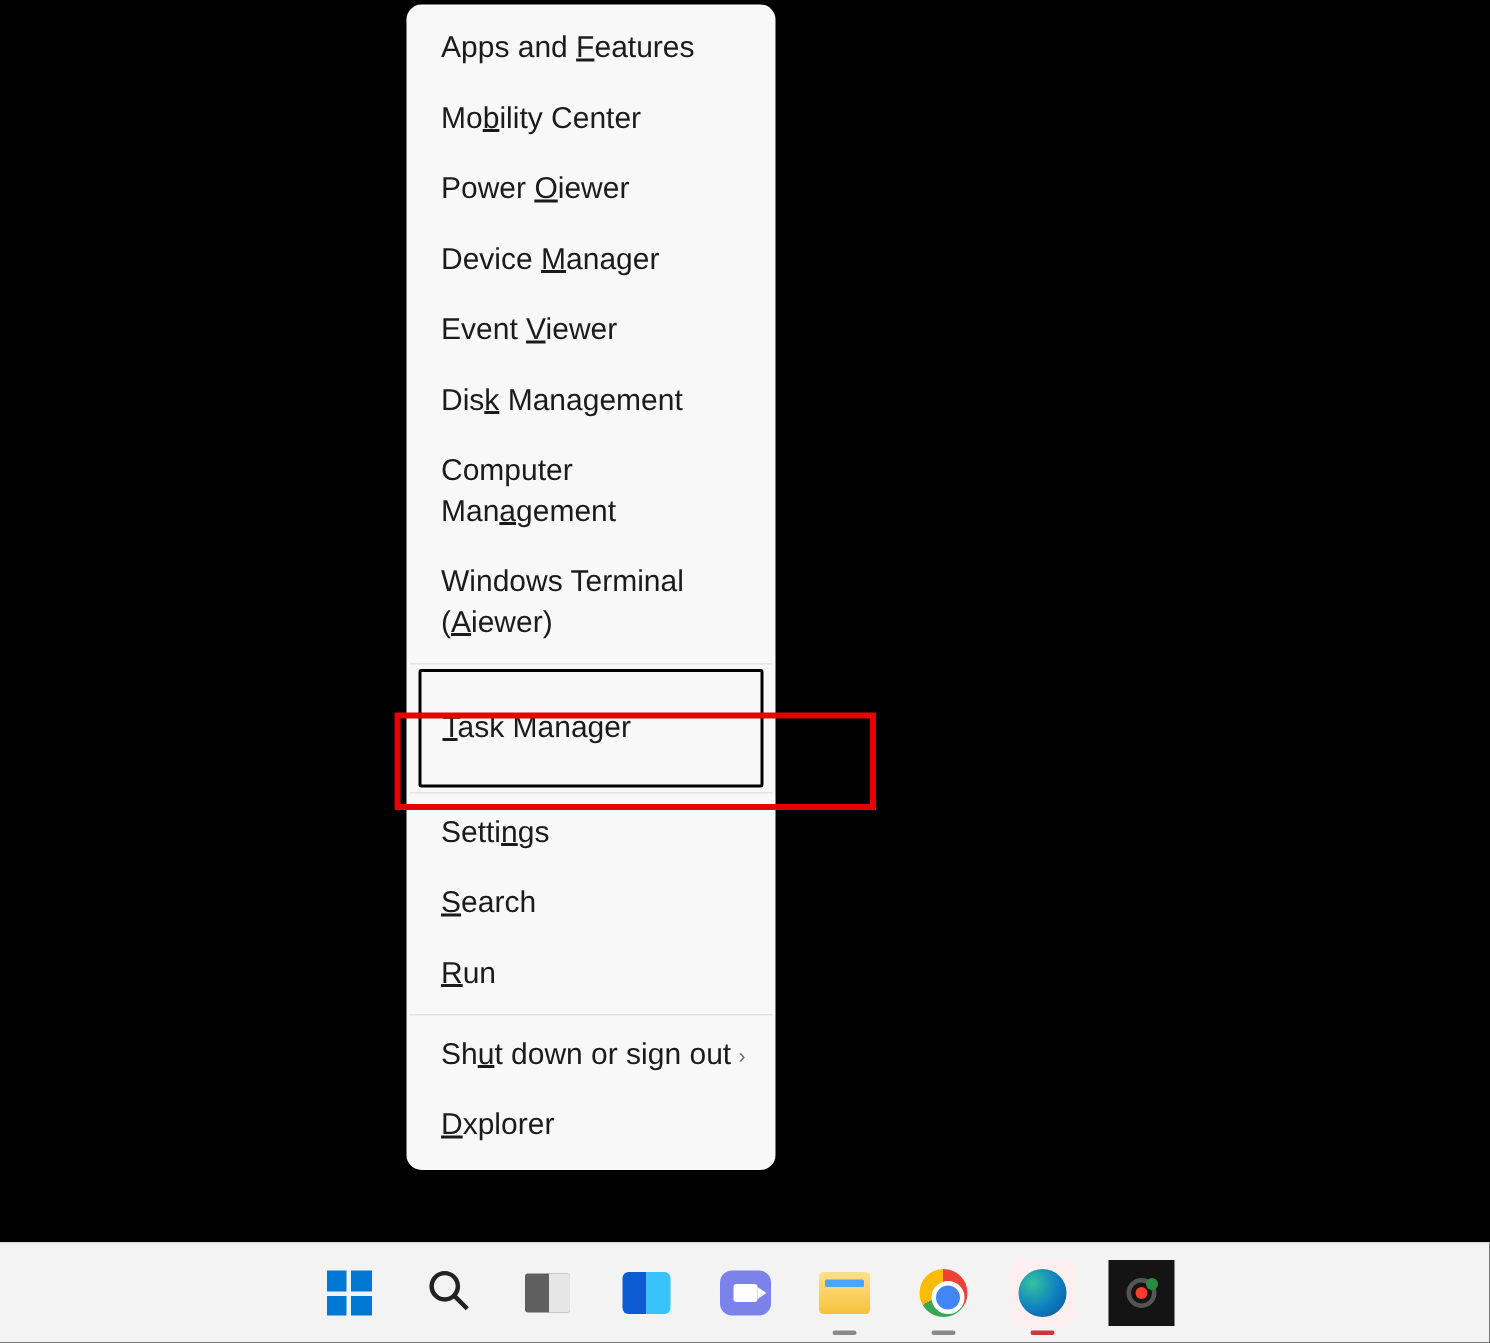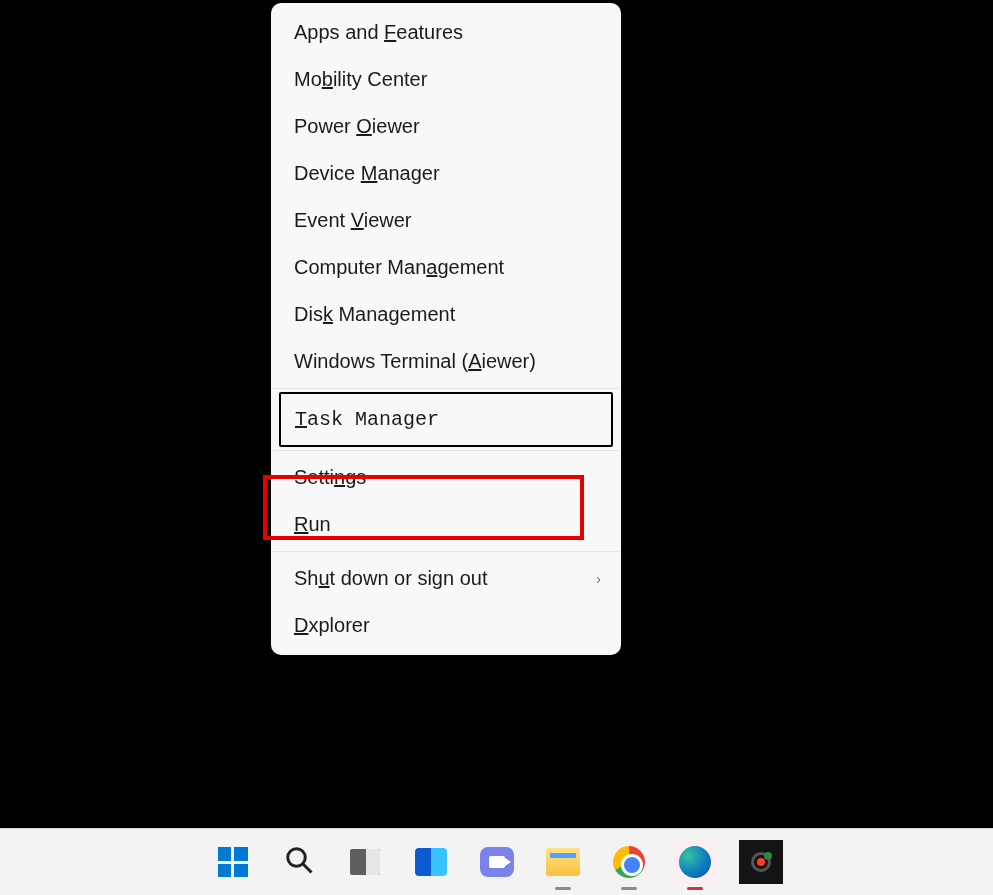--- a/index.html
+++ b/index.html
@@ -8,21 +8,21 @@
     height: 895px;
     background: #000;
     font-family: "Segoe UI", "Segoe UI Variable", Arial, sans-serif;
     overflow: hidden;
     position: relative;
   }
   .context-menu {
     position: absolute;
     left: 271px;
     top: 3px;
-    width: 350px;
+    width: 246px;
     background: #f8f8f8;
     border-radius: 10px;
     padding: 6px 0;
     box-shadow: 0 8px 24px rgba(0,0,0,0.25);
   }
   .menu-item {
     padding: 10px 23px;
     font-size: 20px;
     color: #1b1b1b;
     cursor: default;
@@ -40,22 +40,21 @@
   }
   .menu-divider {
     height: 1px;
     background: #e4e4e4;
     margin: 3px 2px;
   }
   .highlighted {
     border: 2.5px solid #000;
     border-radius: 2px;
     margin: 3px 8px;
-    padding: 12px 14px;
-    font-family: Liberation Mono, monospace;
+    padding: 24px 14px;
   }
   .red-box {
     position: absolute;
     border: 4px solid #e60000;
     pointer-events: none;
   }
   .taskbar {
     position: absolute;
     left: 0;
     bottom: 0;
@@ -121,27 +120,28 @@
 </style>
 </head>
 <body>
 
 <div class="context-menu" id="ctx-menu">
     <div class="menu-item"><span>Apps and </span><span class="underline">F</span><span>eatures</span></div>
     <div class="menu-item"><span>Mo</span><span class="underline">b</span><span>ility Center</span></div>
     <div class="menu-item"><span>Power </span><span class="underline">O</span><span>iewer</span></div>
     <div class="menu-item"><span>Device </span><span class="underline">M</span><span>anager</span></div>
     <div class="menu-item"><span>Event </span><span class="underline">V</span><span>iewer</span></div>
+    <div class="menu-item"><span>Dis</span><span class="underline">k</span><span> Management</span></div>
     <div class="menu-item"><span>Computer Man</span><span class="underline">a</span><span>gement</span></div>
-    <div class="menu-item"><span>Dis</span><span class="underline">k</span><span> Management</span></div>
     <div class="menu-item"><span>Windows Terminal (</span><span class="underline">A</span><span>iewer)</span></div>
     <div class="menu-divider"></div>
     <div class="menu-item highlighted"><span></span><span class="underline">T</span><span>ask Manager</span></div>
     <div class="menu-divider"></div>
     <div class="menu-item"><span>Setti</span><span class="underline">n</span><span>gs</span></div>
+    <div class="menu-item"><span></span><span class="underline">S</span><span>earch</span></div>
     <div class="menu-item"><span></span><span class="underline">R</span><span>un</span></div>
     <div class="menu-divider"></div>
     <div class="menu-item has-arrow"><span>Sh</span><span class="underline">u</span><span>t down or sign out</span><span class="arrow">›</span></div>
     <div class="menu-item"><span></span><span class="underline">D</span><span>xplorer</span></div>
   </div>
 
 <div class="red-box" id="red-box" style="left: 263px; top: 475px; width: 321px; height: 65px;"></div>
 
 <div class="taskbar" id="taskbar">
     <div class="tb-item">

